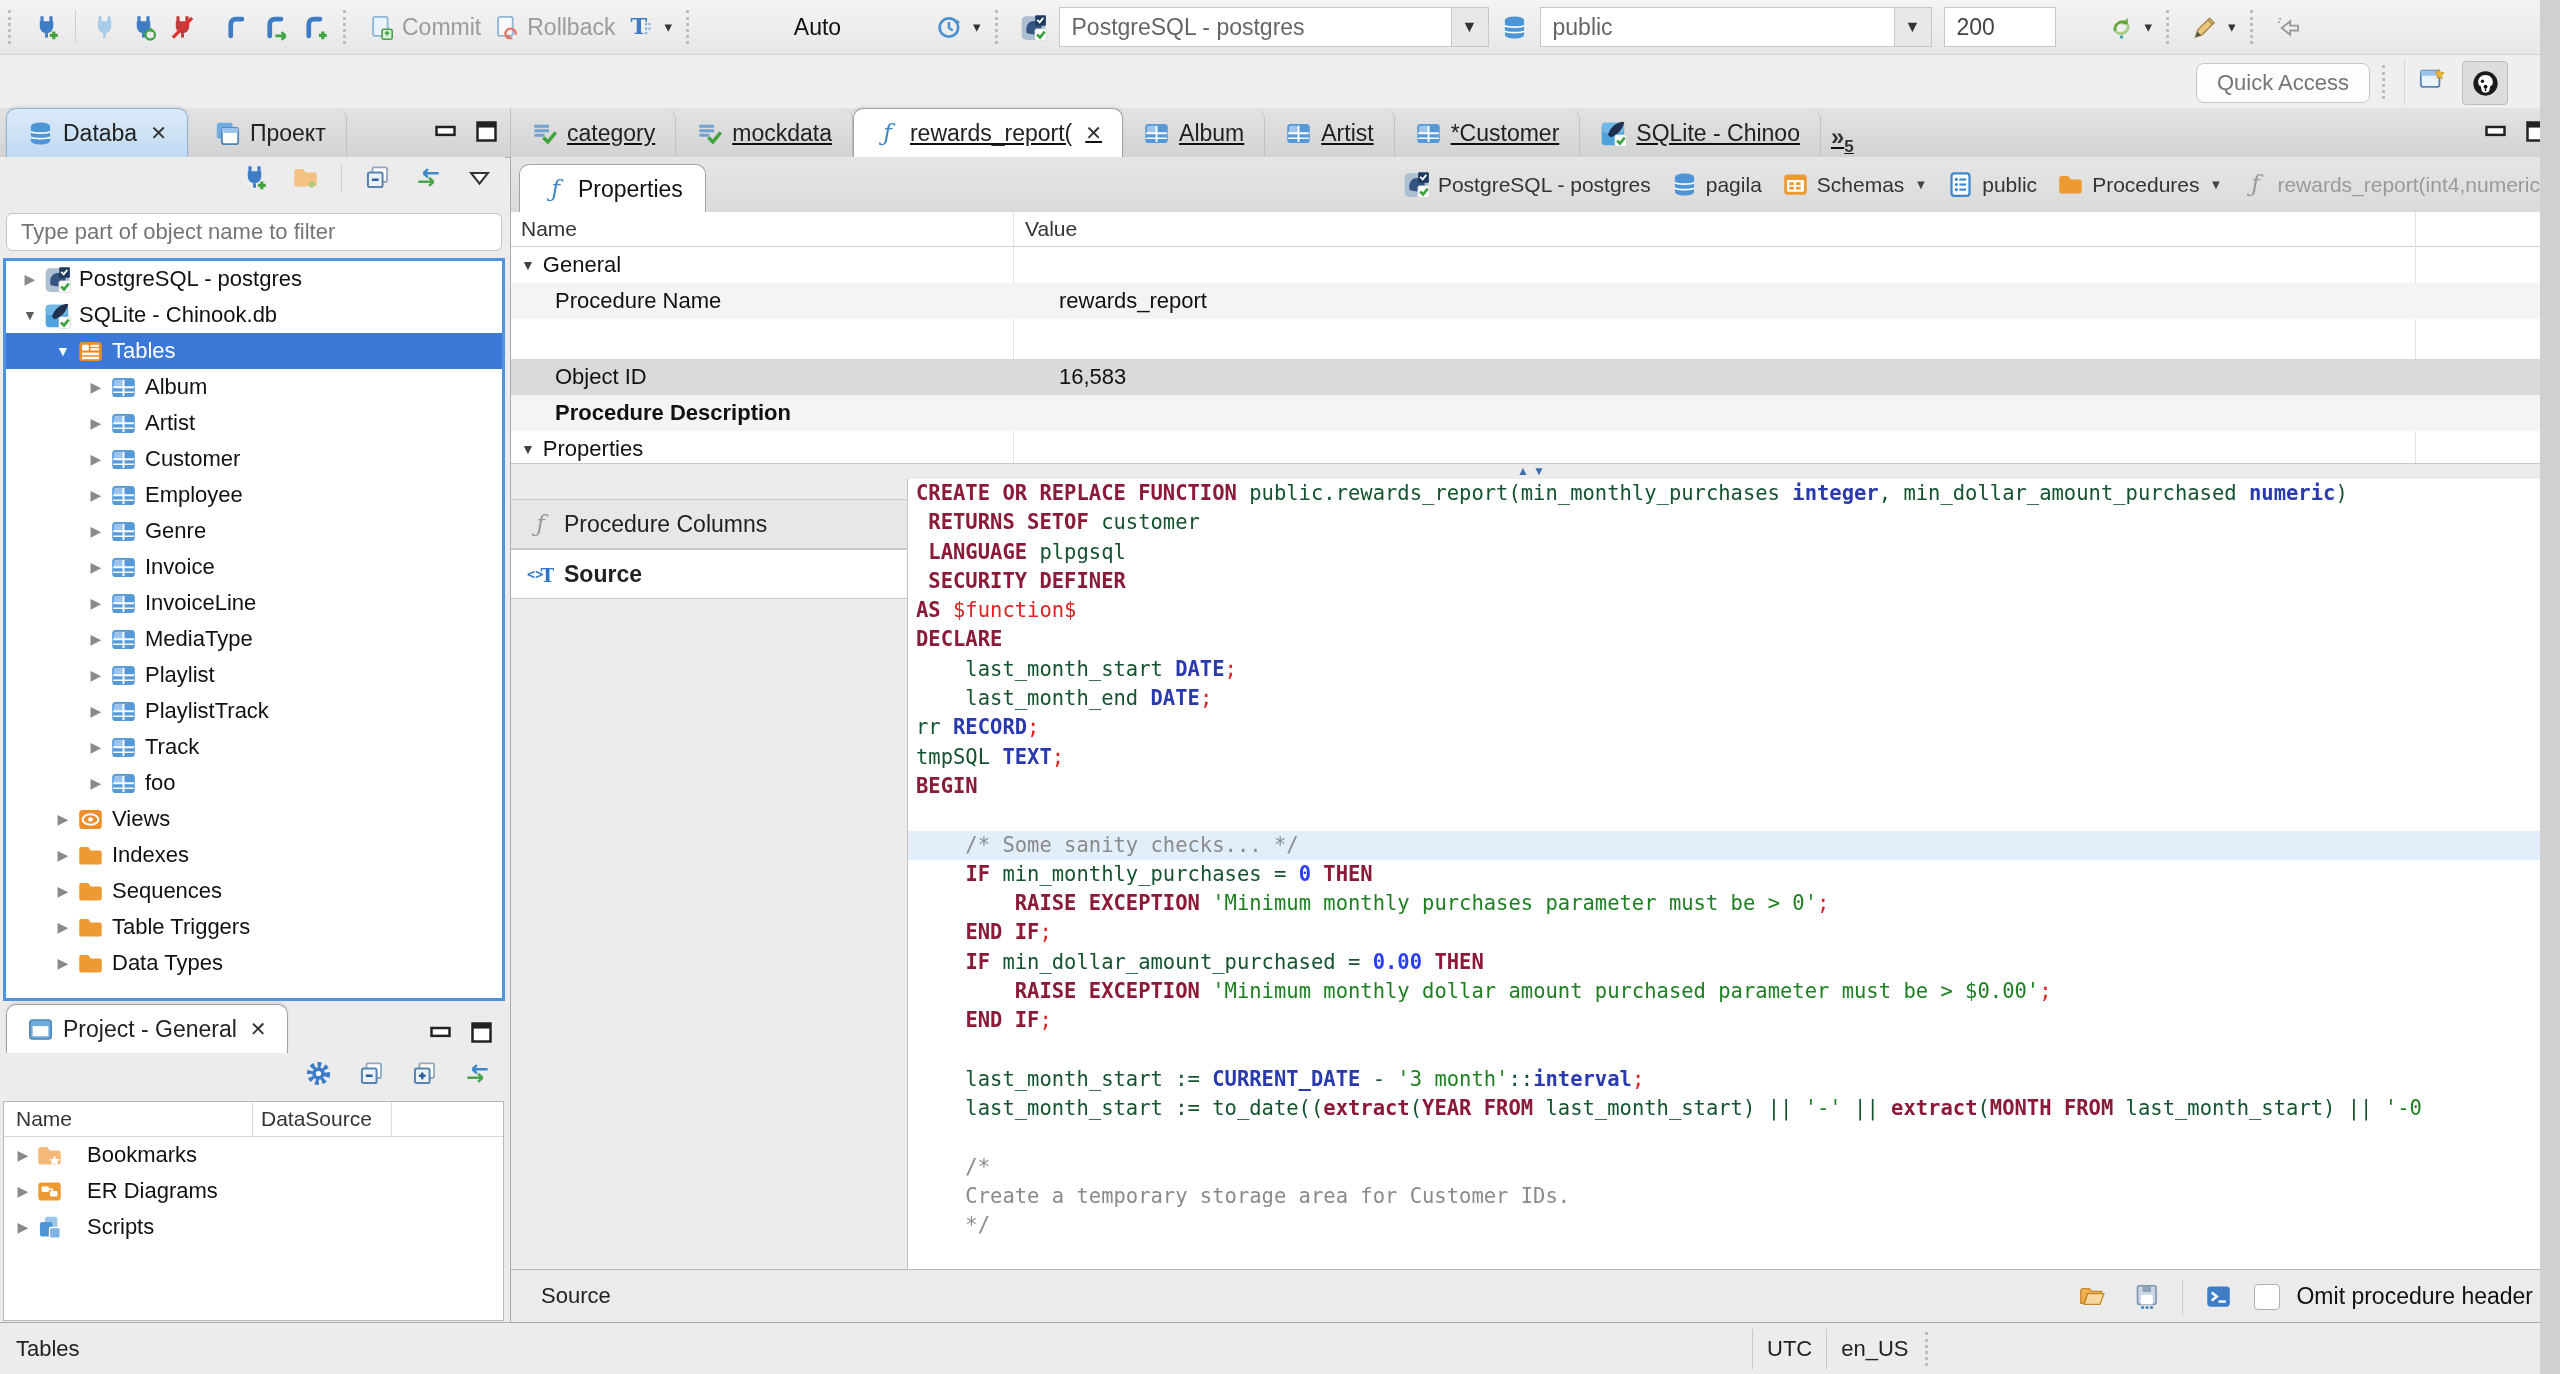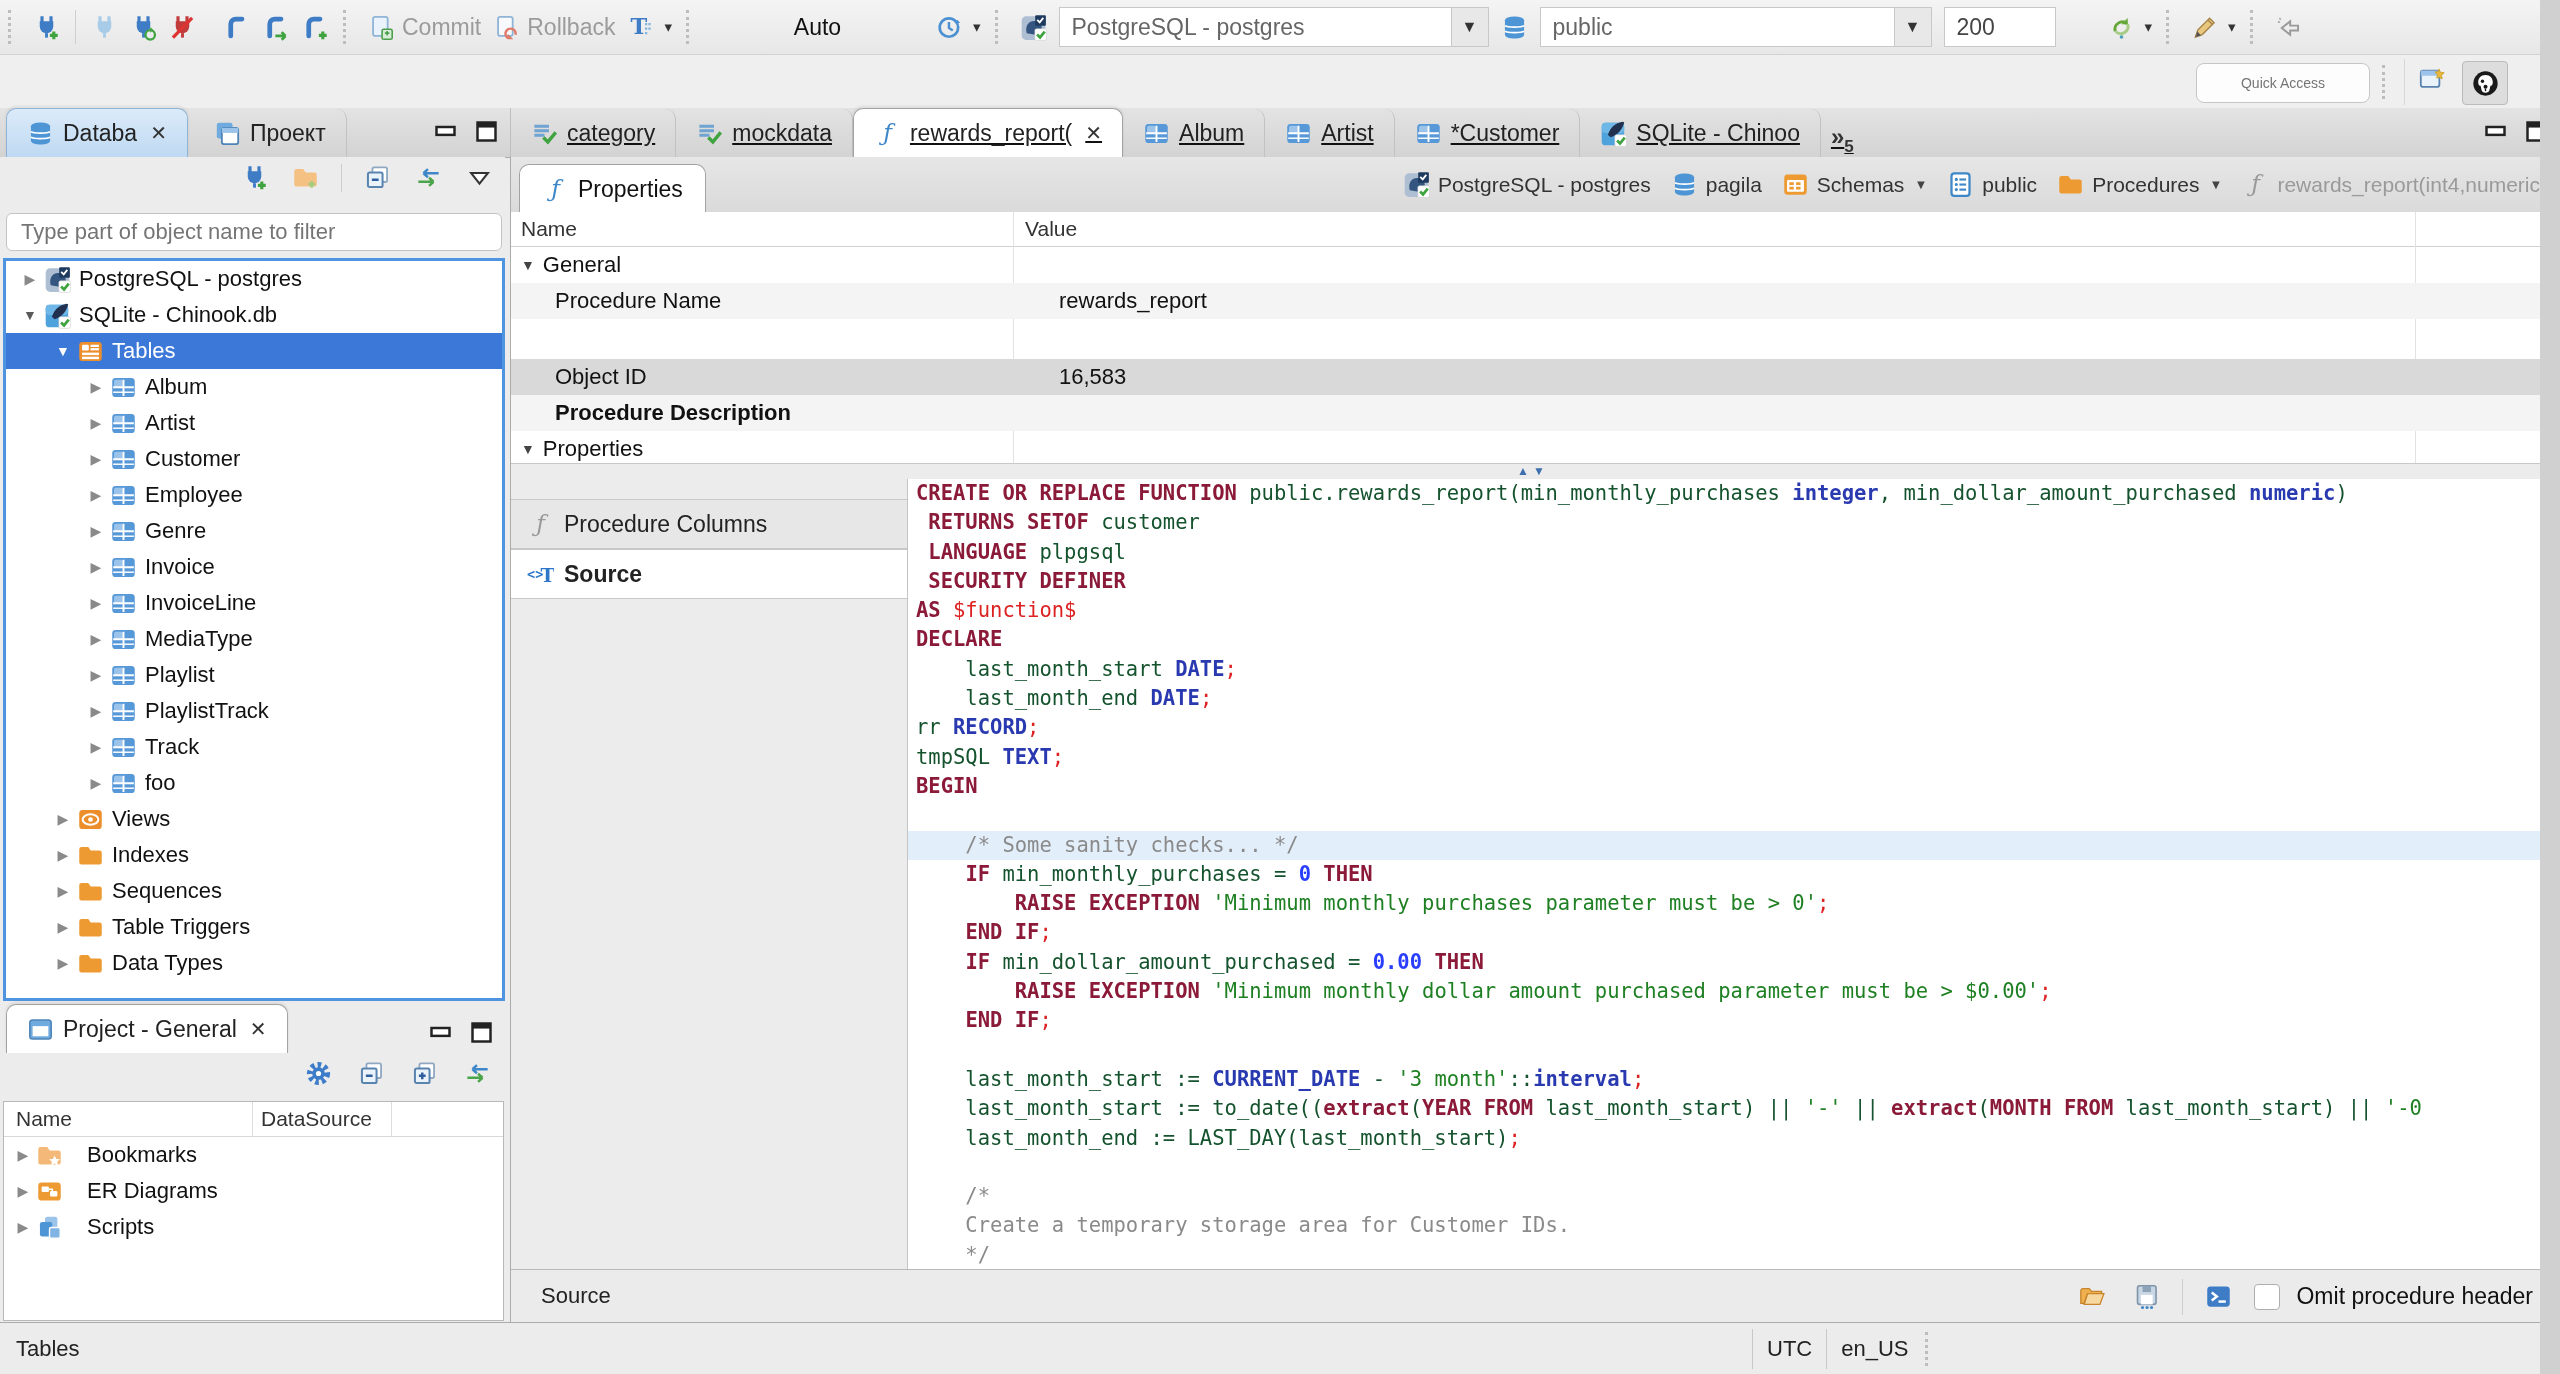--- a/index.html
+++ b/index.html
@@ -13,21 +13,21 @@
   .tb-btn{display:flex;align-items:center;gap:7px;padding:3px 6px;border:none;background:transparent;cursor:pointer;}
   .tb-btn .lbl{font-size:23px;color:#9B9B9B;}
   .caret{font-size:15px;color:#333;margin-left:3px;}
   .tb-zone{display:flex;align-items:center;justify-content:center;font-size:23px;color:#111;height:54px;}
   .tb-combo{display:flex;align-items:stretch;height:38px;background:#fff;border:1px solid #C8C8C8;margin:0 6px;}
   .tb-combo .val{flex:1;display:flex;align-items:center;padding-left:12px;font-size:23px;color:#666;}
   .tb-combo .arrowbox{width:36px;display:flex;align-items:center;justify-content:center;background:#E8E8E8;border-left:1px solid #C8C8C8;font-size:16px;color:#333;}
   .tb-input{width:96px;height:36px;border:1px solid #C8C8C8;background:#fff;font-size:23px;color:#444;padding-left:12px;font-family:"Liberation Sans",sans-serif;margin:0 6px;}
   
   .qa-row{position:absolute;left:0;top:55px;width:2560px;height:53px;background:#EFEFEF;}
-  .qa-input{position:absolute;left:2196px;top:8px;width:168px;height:36px;border:1px solid #C6C6C6;border-radius:8px;background:#FDFDFD;text-align:center;font-size:14px;color:#0f766e;font-family:"Liberation Sans",sans-serif;}
+  .qa-input{position:absolute;left:2196px;top:8px;width:168px;height:36px;border:1px solid #C6C6C6;border-radius:8px;background:#FDFDFD;text-align:center;font-size:22px;color:#0f766e;font-family:"Liberation Sans",sans-serif;}
   .qa-handle{position:absolute;left:2382px;top:10px;height:34px;border-left:3px dotted #BDBDBD;}
   .qa-line{position:absolute;left:2404px;top:4px;height:46px;border-left:1px solid #D8D8D8;}
   .qa-persp{position:absolute;left:2418px;top:10px;}
   .qa-dog{position:absolute;left:2462px;top:6px;width:44px;height:42px;background:#DDDDDD;border:1px solid #BBB;border-radius:4px;display:flex;align-items:center;justify-content:center;}
   
   .tabstrip{position:absolute;left:0;top:108px;width:2560px;height:49px;background:linear-gradient(#E3E3E3,#D3D3D3);border-bottom:1px solid #ABABAB;display:flex;}
   .strip-left{width:510px;display:flex;align-items:flex-end;position:relative;}
   .strip-right{flex:1;display:flex;align-items:flex-end;position:relative;border-left:1px solid #BEBEBE;text-decoration:underline;}
   .etab{display:flex;align-items:center;gap:9px;height:48px;padding:0 20px;font-size:23px;color:#222;border-right:1px solid #C2C2C2;border-top-left-radius:10px;border-top-right-radius:10px;cursor:pointer;}
   .etab.active{background:#FFFFFF;border:1px solid #A2A2A2;border-bottom:none;box-shadow:0 -2px 3px rgba(0,0,0,.08);}
@@ -1005,21 +1005,20 @@
         <div class="cl hl"><span class="c">    /* Some sanity checks... */</span></div>
         <div class="cl"><span class="p">    </span><span class="k">IF</span><span class="p"> min_monthly_purchases = </span><span class="n">0</span><span class="p"> </span><span class="k">THEN</span></div>
         <div class="cl"><span class="p">        </span><span class="k">RAISE EXCEPTION</span><span class="p"> </span><span class="s">'Minimum monthly purchases parameter must be &gt; 0'</span><span class="r">;</span></div>
         <div class="cl"><span class="p">    </span><span class="k">END IF</span><span class="r">;</span></div>
         <div class="cl"><span class="p">    </span><span class="k">IF</span><span class="p"> min_dollar_amount_purchased = </span><span class="n">0.00</span><span class="p"> </span><span class="k">THEN</span></div>
         <div class="cl"><span class="p">        </span><span class="k">RAISE EXCEPTION</span><span class="p"> </span><span class="s">'Minimum monthly dollar amount purchased parameter must be &gt; $0.00'</span><span class="r">;</span></div>
         <div class="cl"><span class="p">    </span><span class="k">END IF</span><span class="r">;</span></div>
         <div class="cl">&nbsp;</div>
         <div class="cl"><span class="p">    last_month_start := </span><span class="t">CURRENT_DATE</span><span class="p"> - </span><span class="s">'3 month'</span><span class="p">::</span><span class="t">interval</span><span class="r">;</span></div>
         <div class="cl"><span class="p">    last_month_start := to_date((</span><span class="k">extract</span><span class="p">(</span><span class="k">YEAR</span><span class="p"> </span><span class="k">FROM</span><span class="p"> last_month_start) || </span><span class="s">'-'</span><span class="p"> || </span><span class="k">extract</span><span class="p">(</span><span class="k">MONTH</span><span class="p"> </span><span class="k">FROM</span><span class="p"> last_month_start) || </span><span class="s">'-0</span></div>
-        <div class="cl"><span class="p">    last_month_end := LAST_DAY(last_month_start)</span><span class="r">;</span></div>
         <div class="cl">&nbsp;</div>
         <div class="cl"><span class="c">    /*</span></div>
         <div class="cl"><span class="c">    Create a temporary storage area for Customer IDs.</span></div>
         <div class="cl"><span class="c">    */</span></div>
       </div>
     <div class="code-scroll"></div>
 
     <div class="ed-status">
       <div class="src">Source</div>
       <div class="ed-cluster" id="ed-cluster">

